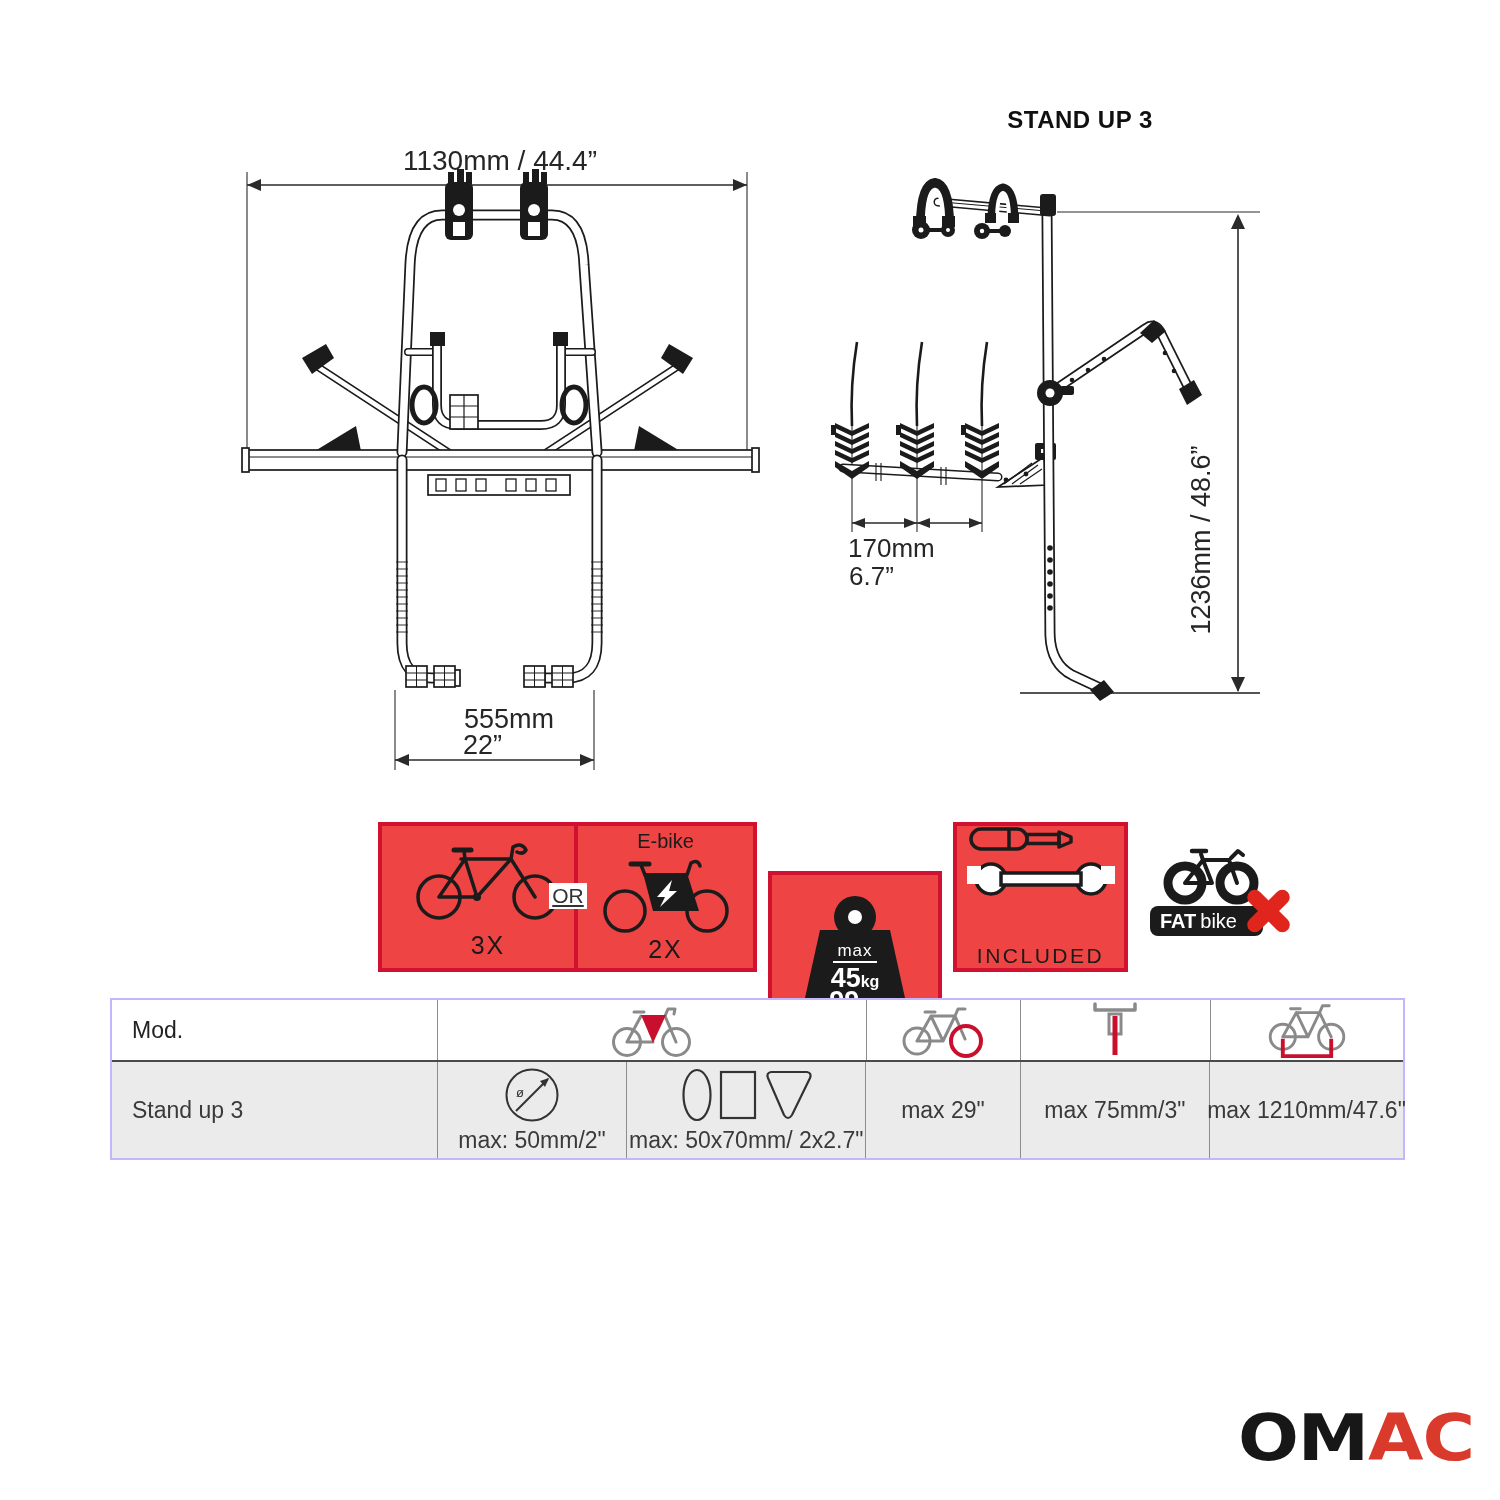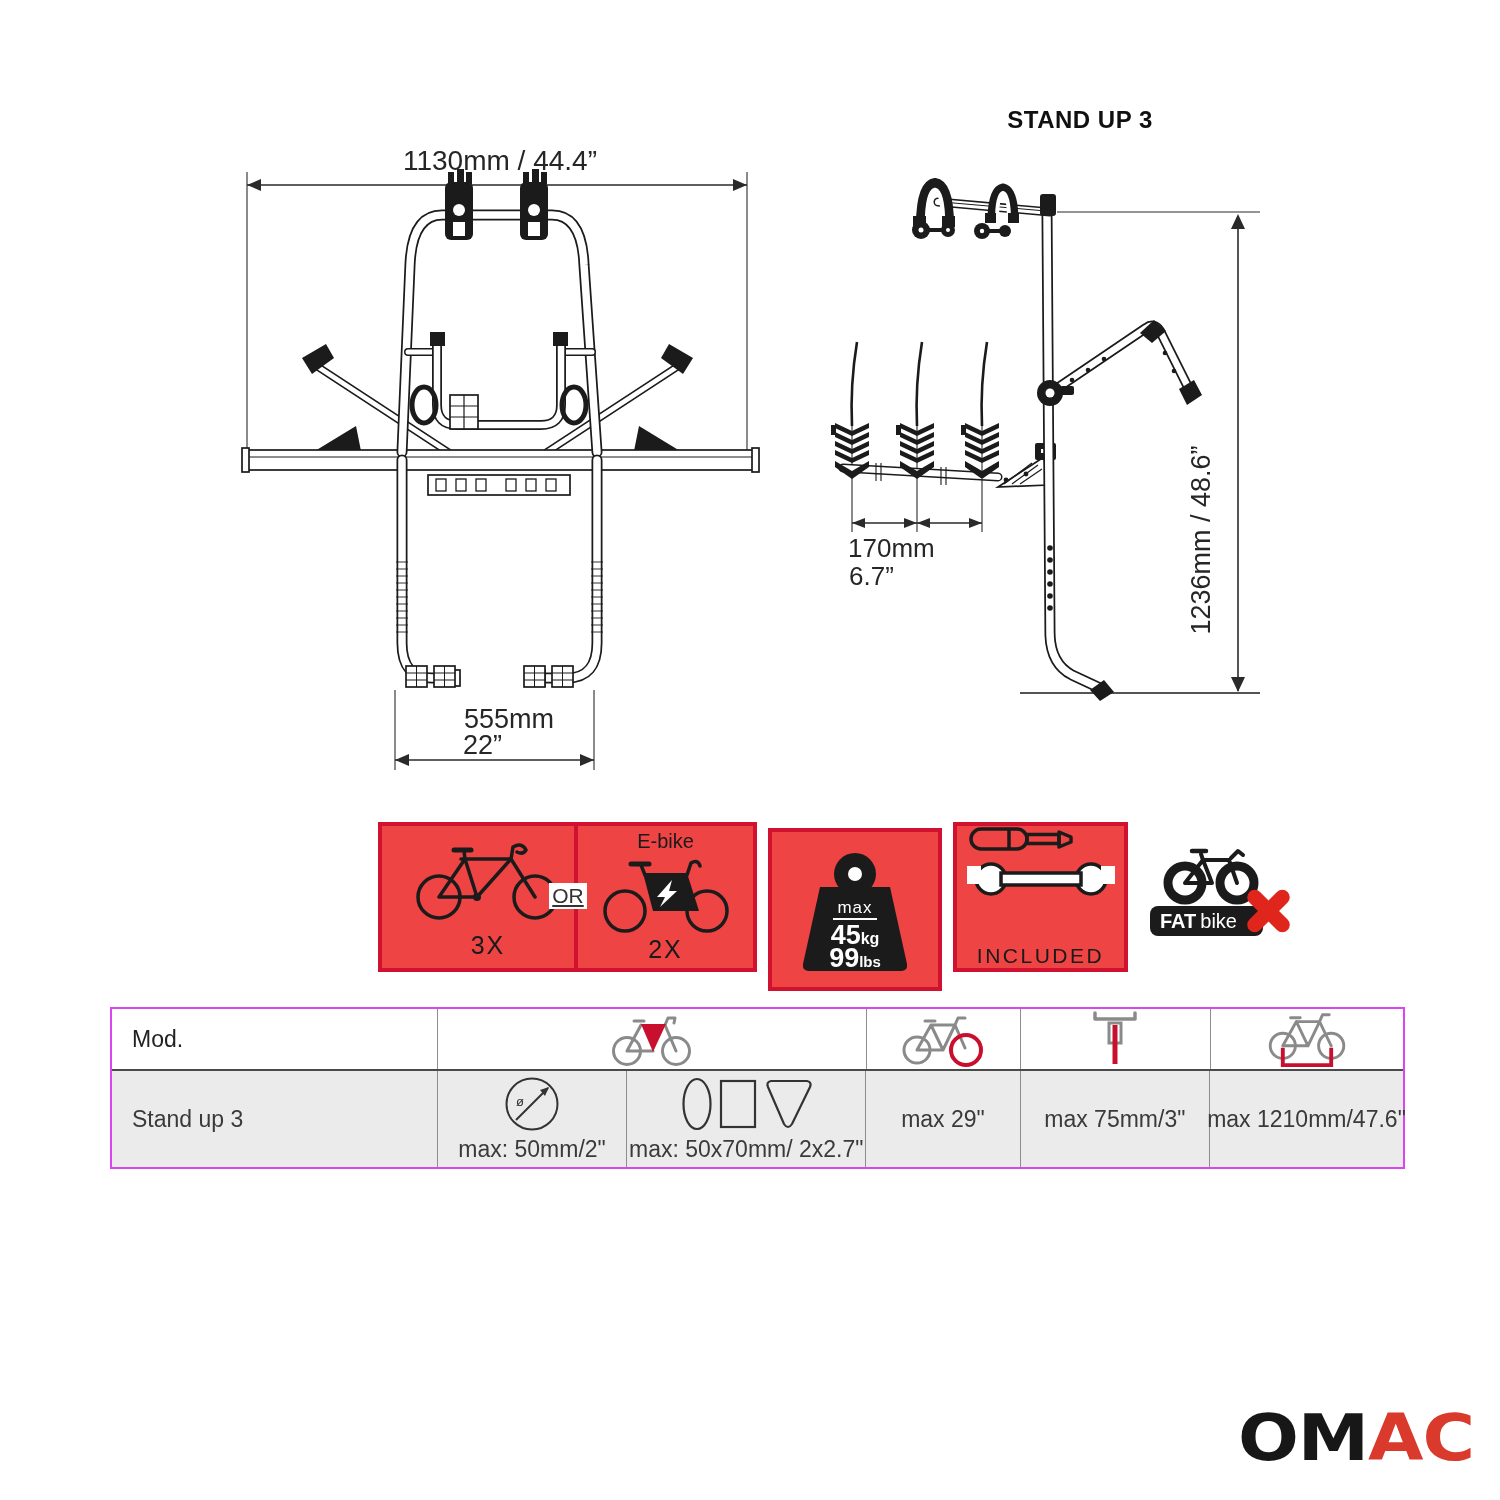--- a/index.html
+++ b/index.html
@@ -20,21 +20,21 @@
   .side-title{font-size:24px;font-weight:bold;letter-spacing:.5px;color:#101010;text-align:center;}
   
   .badge{box-sizing:border-box;border:4px solid #d0112f;background:#ef4444;display:flex;
          flex-direction:column;align-items:center;justify-content:center;}
   .badge-count{font-size:25px;letter-spacing:2px;color:#1a1a1a;}
   .or-chip{background:#fff;z-index:5;display:flex;align-items:center;justify-content:center;
            font-size:21px;color:#333;text-decoration:underline;}
   .ebike-title{font-size:20px;color:#1a1a1a;}
   .included-label{font-size:21px;letter-spacing:2.5px;color:#1a1a1a;}
   
-  .tbl{box-sizing:border-box;border:2px solid #d946ef;background:#15803d;margin-top:9px;}
+  .tbl{box-sizing:border-box;border:2px solid #c4b5fd;background:#15803d;}
   .trow{display:flex;box-sizing:border-box;}
   .trow.head{height:62px;border-bottom:2px solid #4a4a4a;background:#ffffff;}
   .trow.data{height:96px;background:#ebebeb;}
   .tcell{box-sizing:border-box;border-right:1.5px solid #8d8d8d;display:flex;flex-direction:column;
          align-items:center;justify-content:center;gap:3px;}
   .tcell:last-child{border-right:none;}
   .tcell.lbl{align-items:flex-start;justify-content:center;padding-left:20px;}
   .tval{font-size:23px;color:#3a3a3a;white-space:nowrap;}
   
   .logo{font-family:"DejaVu Sans",sans-serif;font-weight:bold;font-size:64px;line-height:1;
@@ -308,21 +308,21 @@
           <circle cx="108" cy="58" r="20"></circle>
         <path d="M42,12 L46,22 M92,10 Q99,6 101,13 M92,10 L88,22"></path>
       </g>
       <polygon class="blk" points="44,20 88,20 100,58 54,58"></polygon>
       <polygon class="wht" points="73,27 58,44 66,44 61,54 78,38 70,38"></polygon>
       <path class="ln" stroke-width="5" stroke-linecap="round" d="M32,11 L50,11"></path>
     </svg>
     <div class="badge-count">2X</div>
   </div>
 
-  <div class="abs badge" style="left:768px;top:828px;width:174px;height:163px;text-align:center;">
+  <div class="abs badge" style="left:768px;top:871px;width:174px;height:163px;text-align:center;">
     <svg width="124" height="126" viewBox="0 0 124 126">
       <circle class="blk" cx="62" cy="27" r="21"></circle>
       <circle class="wht" cx="62" cy="27" r="7"></circle>
       <path class="blk" d="M27,40 L97,40 L114,117 Q115,124 108,124 L16,124 Q9,124 10,117 Z"></path>
       <text x="62" y="66" text-anchor="middle" fill="#fff" font-size="17" letter-spacing="1">max</text>
       <line x1="40" y1="72" x2="84" y2="72" stroke="#fff" stroke-width="2"></line>
       <text x="62" y="97" text-anchor="middle" fill="#fff">
         <tspan font-size="27" font-weight="bold">45</tspan><tspan font-size="16" font-weight="bold">kg</tspan>
       </text>
       <text x="62" y="120" text-anchor="middle" fill="#fff">

